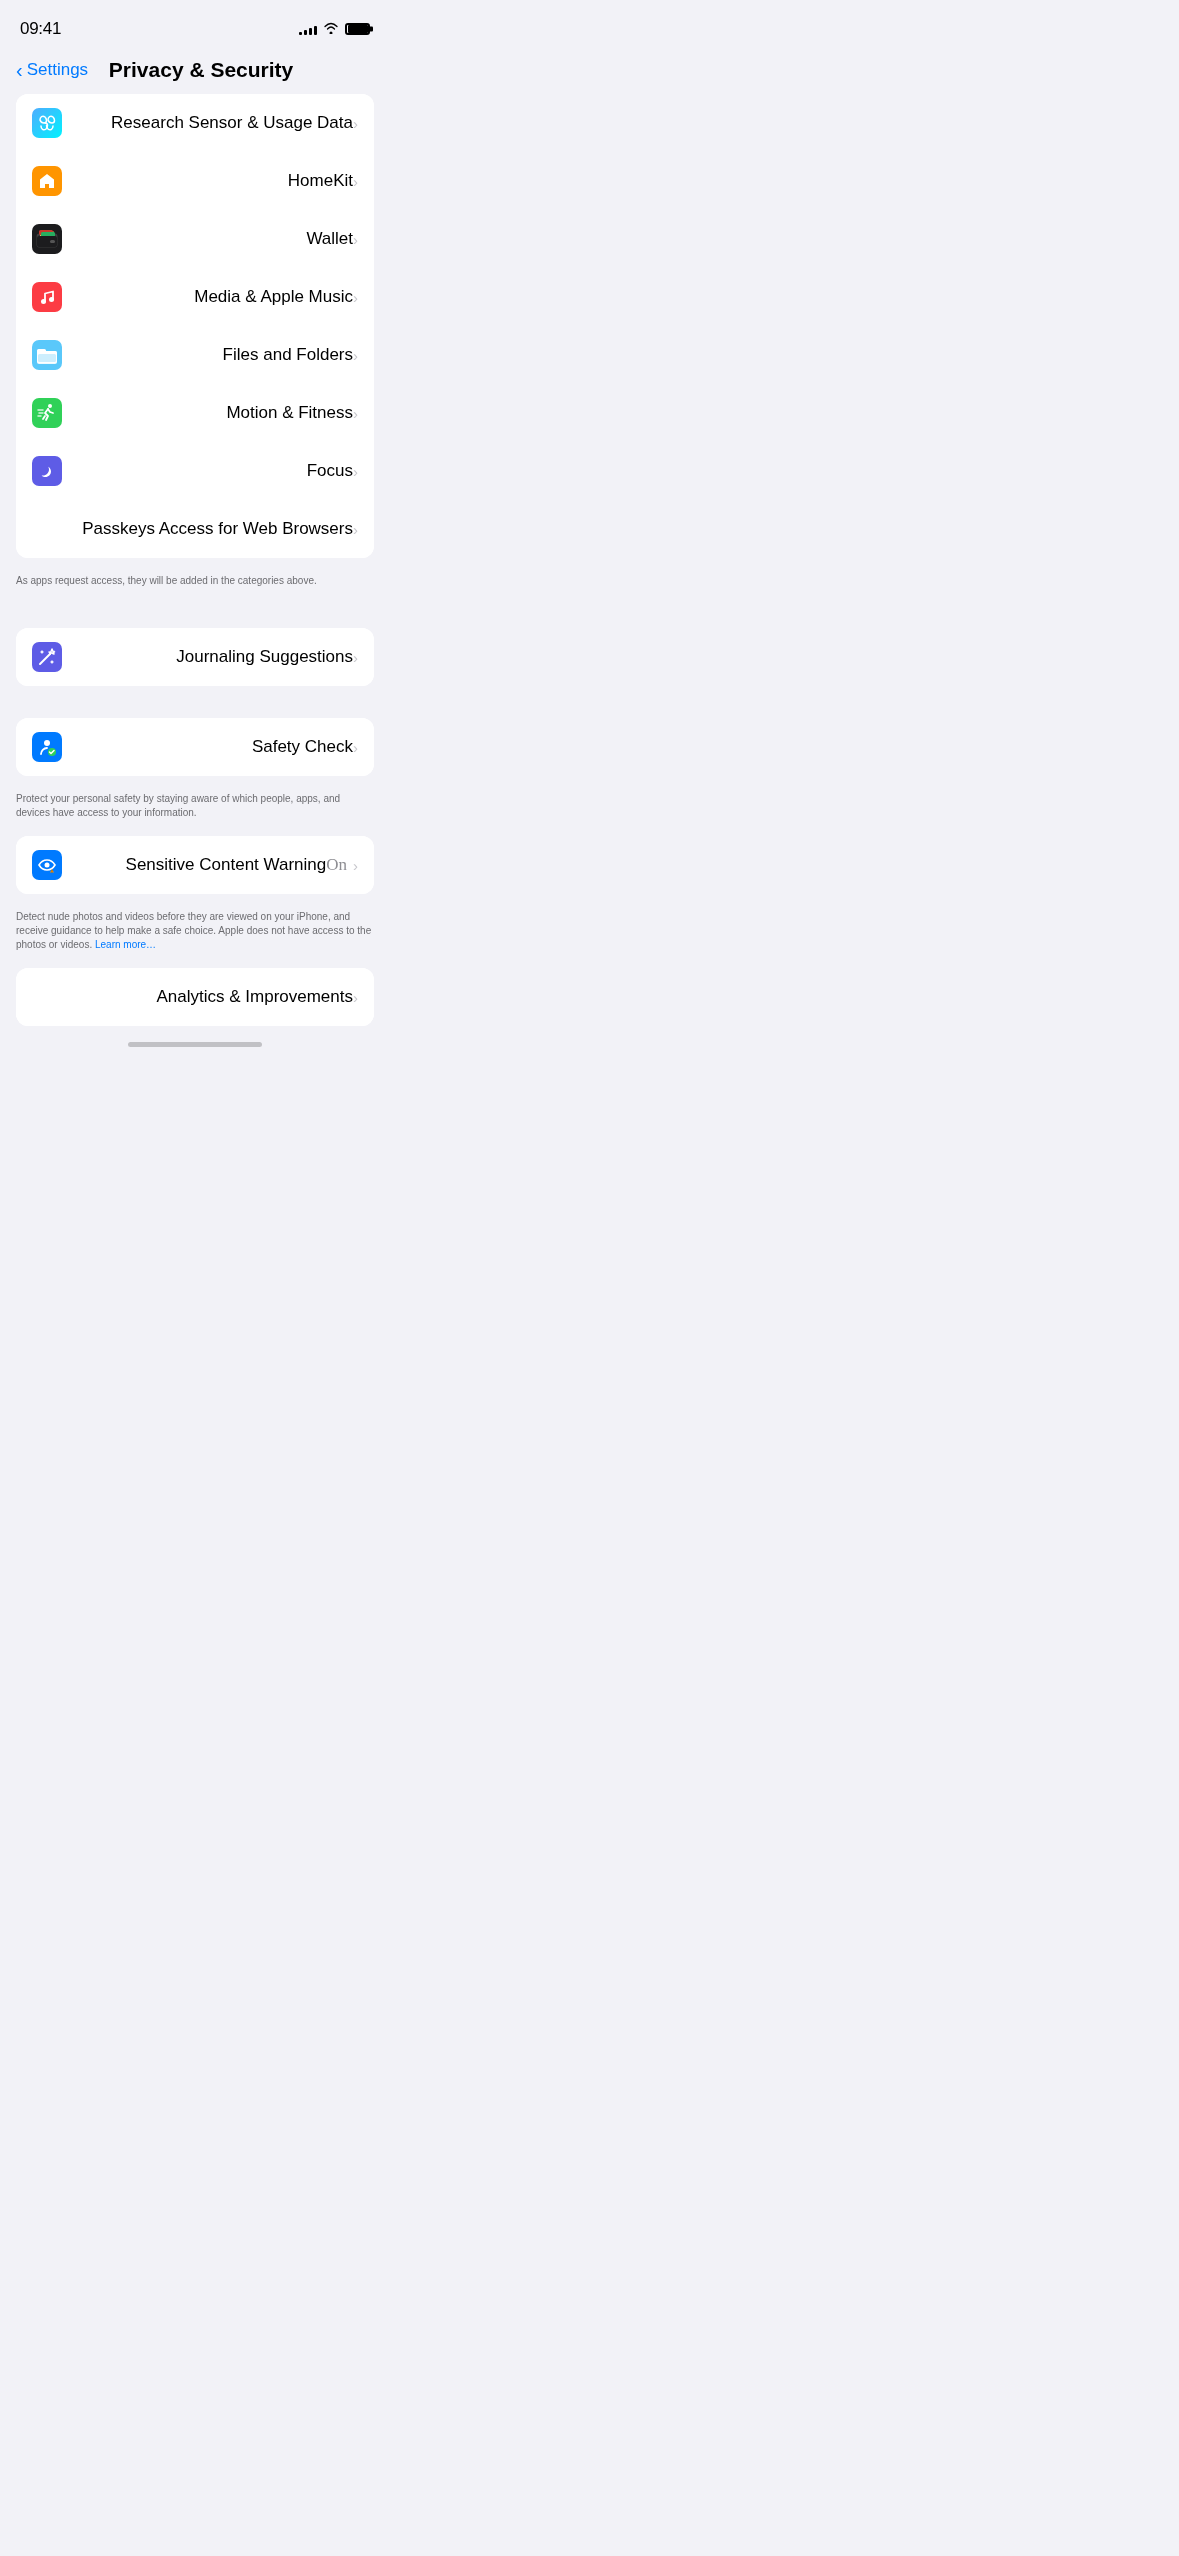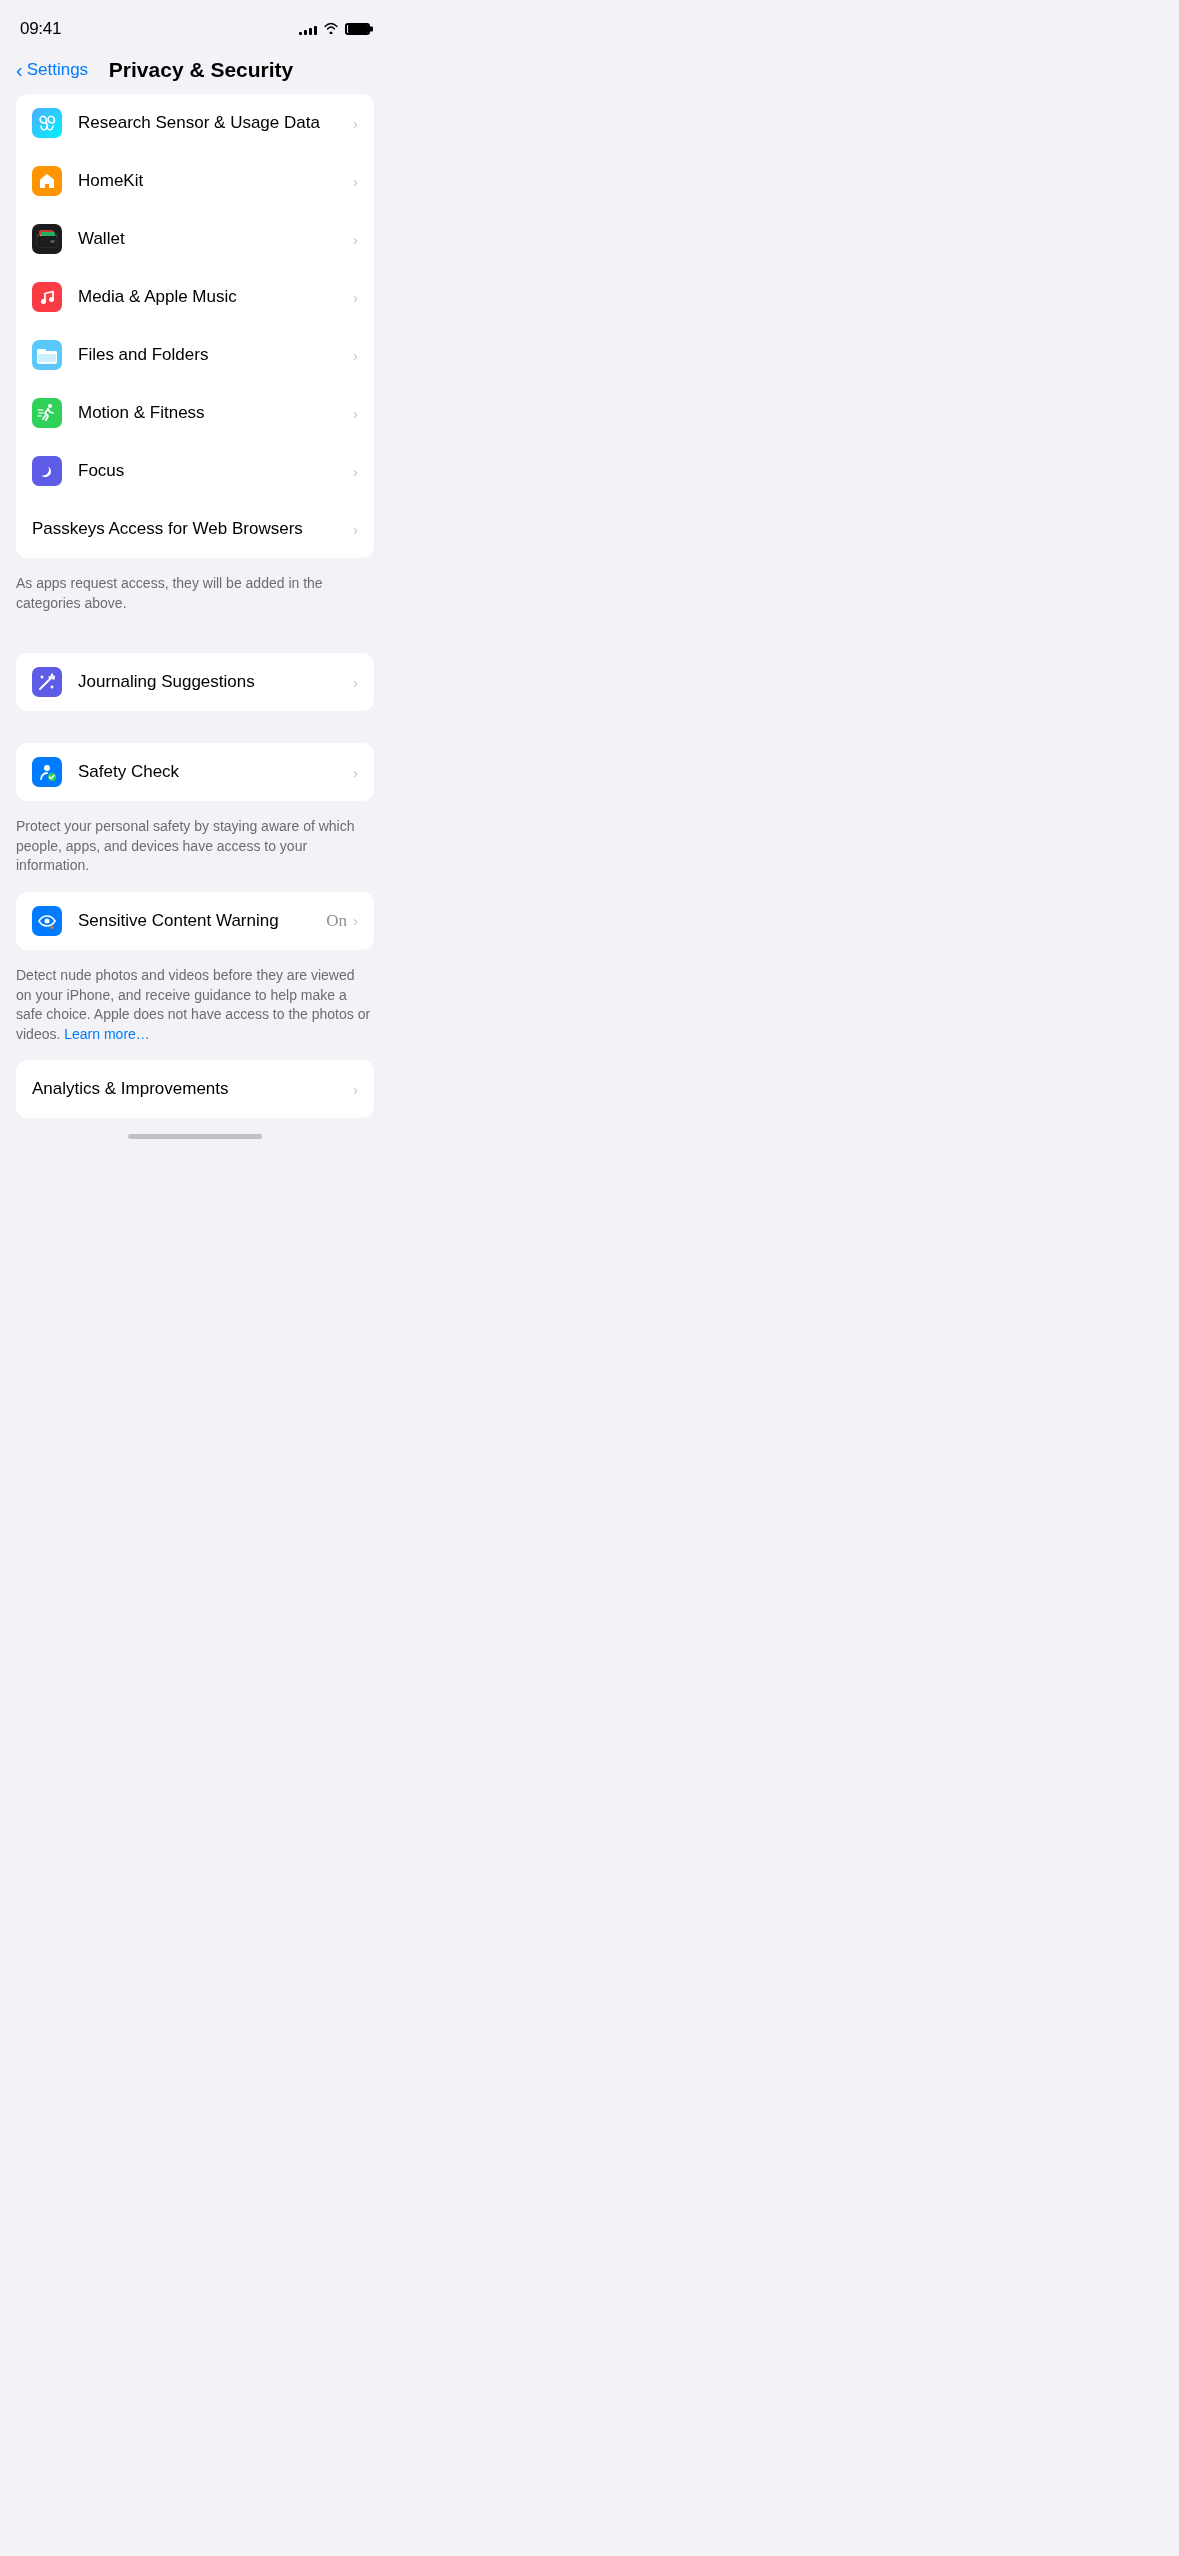--- a/index.html
+++ b/index.html
@@ -101,24 +101,25 @@
       color: #000;
       margin-right: 60px;
     }
 
     
     .section {
       background: #fff;
       border-radius: 12px;
       margin: 0 16px 8px 16px;
       overflow: hidden;
+      text-align: right;
     }
 
     .section-note {
-      font-size: 14px;
+      font-size: 10px;
       color: #6c6c70;
       padding: 8px 16px 16px 16px;
       line-height: 1.4;
     }
 
     
     .list-item {
       display: flex;
       align-items: center;
       padding: 12px 16px;

